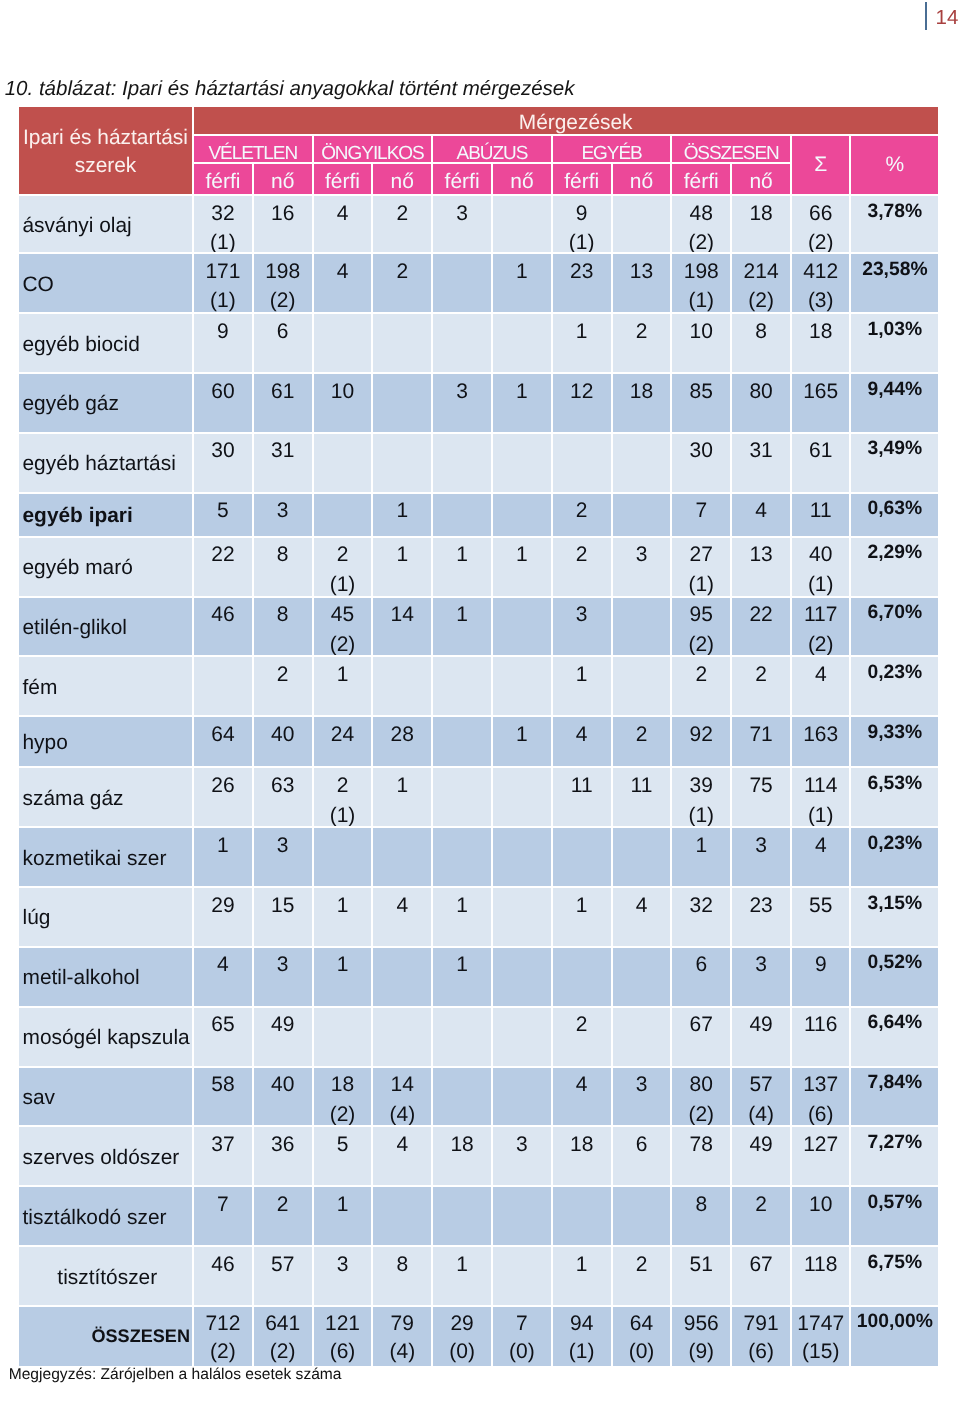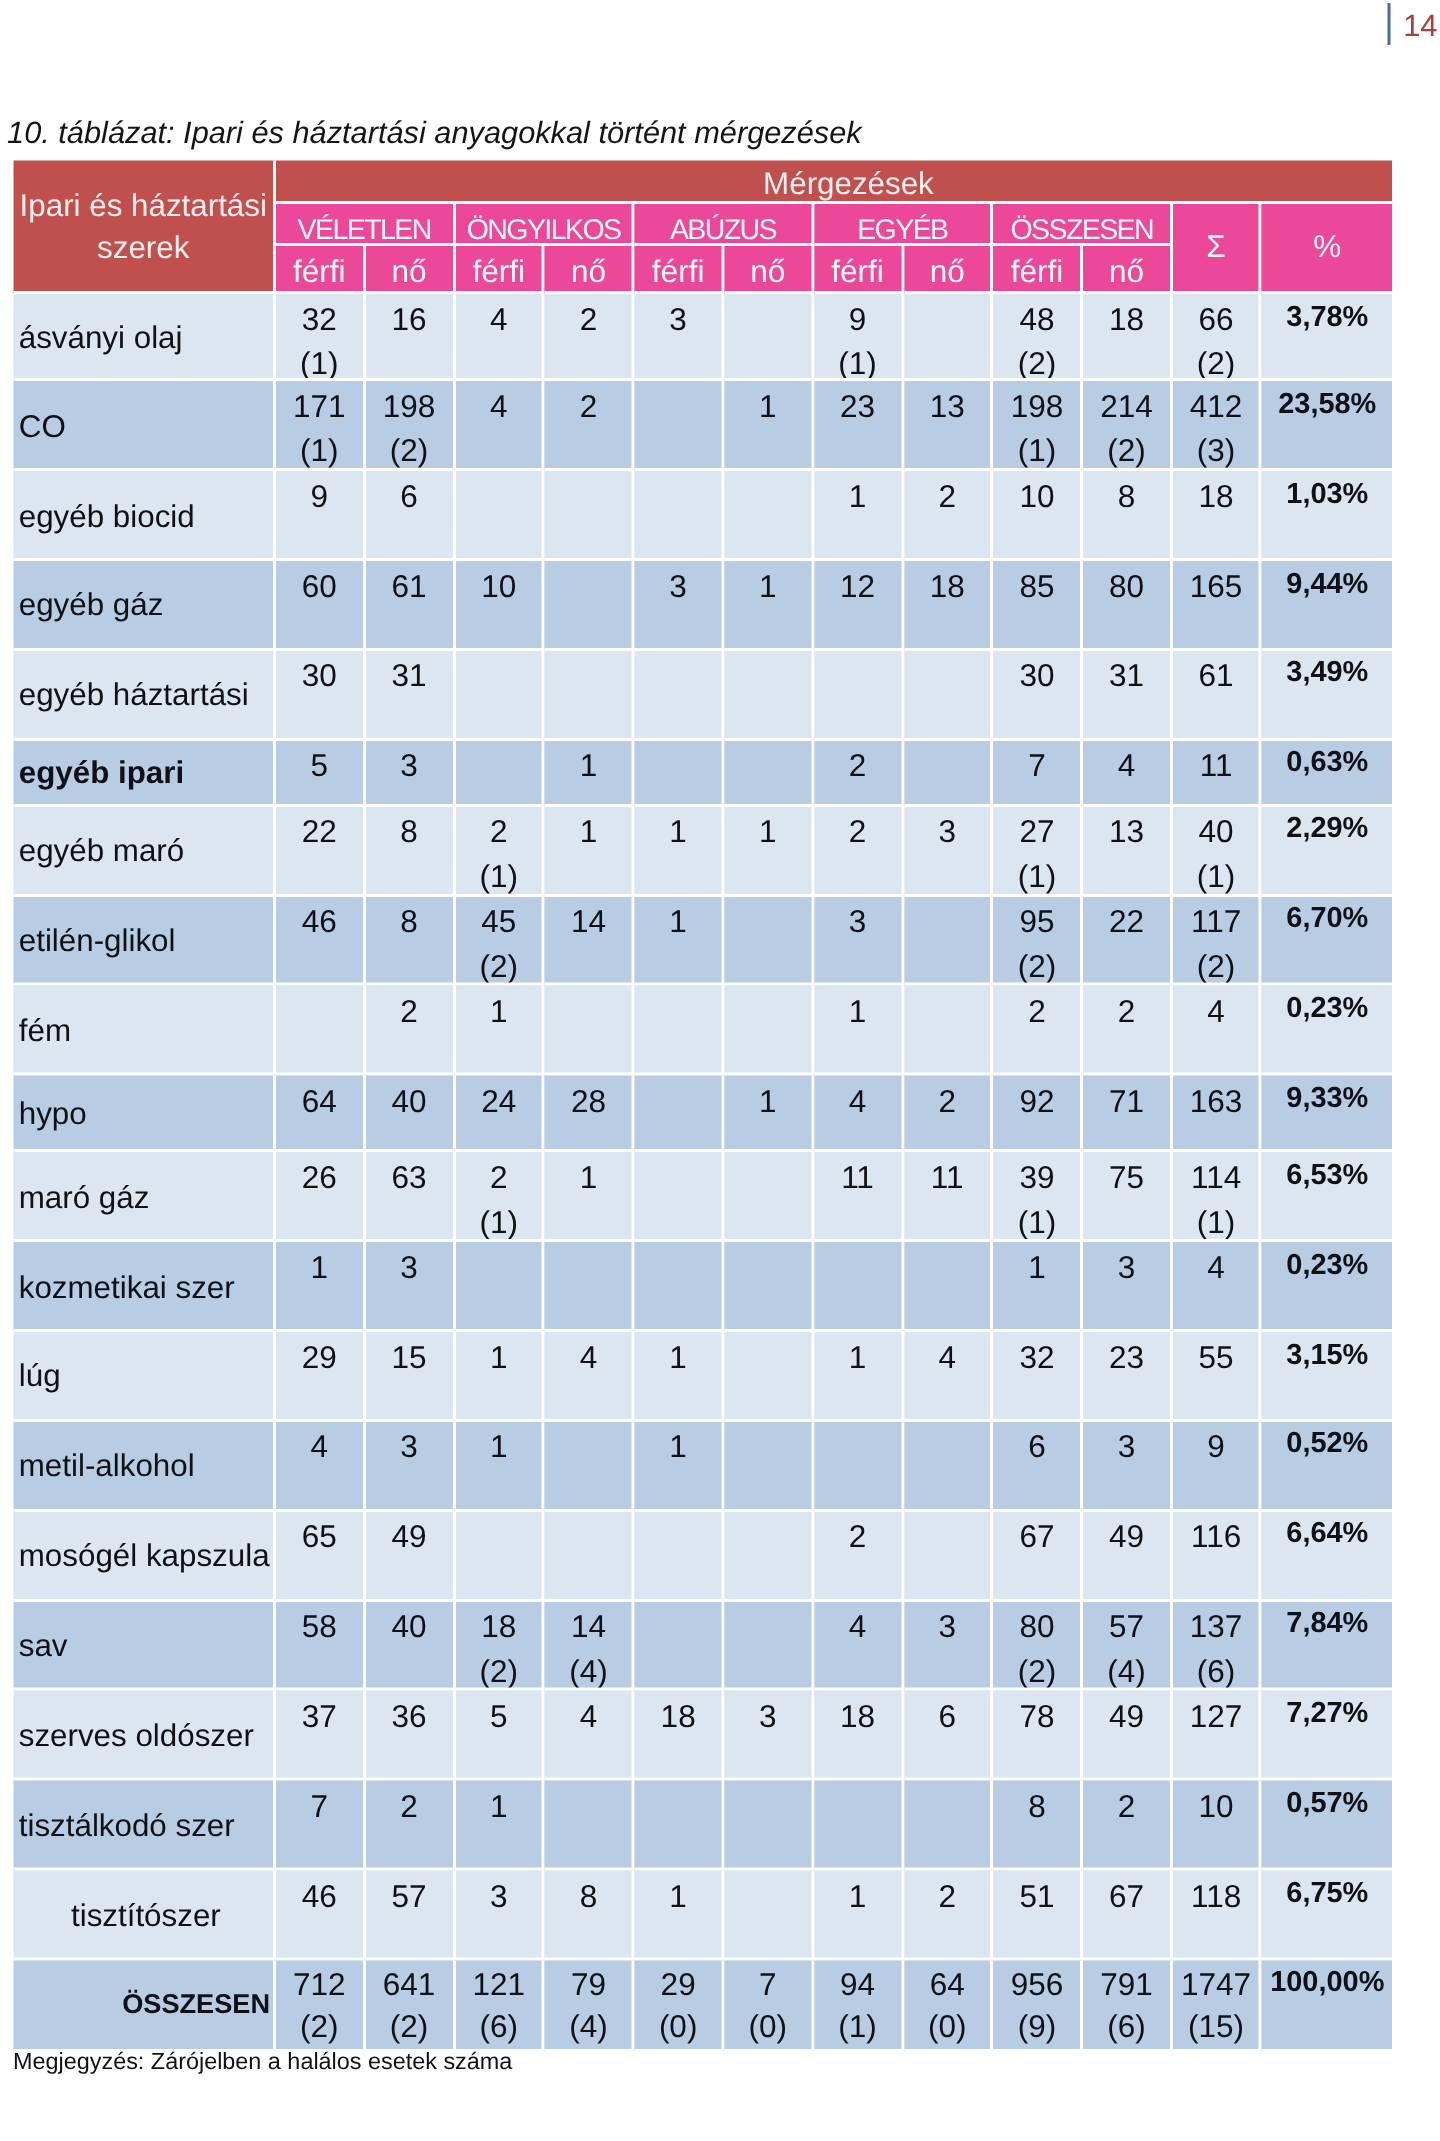--- a/index.html
+++ b/index.html
@@ -11,21 +11,21 @@
        transform:translateZ(0);
        overflow:hidden;position:relative;}
   .page{position:relative;width:960px;height:1427px;}
 
   .pagenum-rule{position:absolute;left:925px;top:1.5px;width:2px;height:28px;background:#4A6E94;}
   .pagenum{position:absolute;left:935.5px;top:8px;font-size:20.5px;line-height:20px;color:#A8403F;}
 
   .caption{position:absolute;left:4.7px;top:76px;font-size:20.5px;line-height:26px;
            font-style:italic;color:#151515;white-space:nowrap;}
 
-  .tbl{position:absolute;left:9px;top:106.6px;width:919.2px;}
+  .tbl{position:absolute;left:19px;top:106.6px;width:919.2px;}
   .tbl table{border-collapse:separate;border-spacing:0;table-layout:fixed;width:919.2px;}
   .tbl td{padding:0;margin:0;vertical-align:top;font-size:21px;color:#0f1116;
           text-align:center;line-height:29.7px;
           border-right:2px solid #ffffff;border-bottom:2px solid #ffffff;
           box-sizing:border-box;overflow:hidden;position:relative;}
   .tbl td.last{border-right:0;}
   .tbl td .cc{position:absolute;left:0;right:0;top:2.5px;text-align:center;}
   .tbl td .hc{position:absolute;left:0;right:0;top:0;text-align:center;line-height:26px;white-space:nowrap;}
   .tbl td.hred{background:#C0504D;color:#FBF0EE;}
   .tbl td.hblue{background:#ec4899;color:#F3F9FD;}
@@ -465,21 +465,21 @@
               <div class="cc"><span class="v">71</span></div>
             </td>
             <td class="rd">
               <div class="cc"><span class="v">163</span></div>
             </td>
             <td class="rd pct last">
               <div class="cc"><span class="v">9,33%</span></div>
             </td>
           </tr>
           <tr>
-            <td class="rl rlabel" style="height:59.87px;">maró gáz</td>
+            <td class="rl rlabel" style="height:59.87px;">száma gáz</td>
             <td class="rl">
               <div class="cc"><span class="v">26</span></div>
             </td>
             <td class="rl">
               <div class="cc"><span class="v">63</span></div>
             </td>
             <td class="rl">
               <div class="cc"><span class="v">2</span><br><span class="d">(1)</span></div>
             </td>
             <td class="rl">

